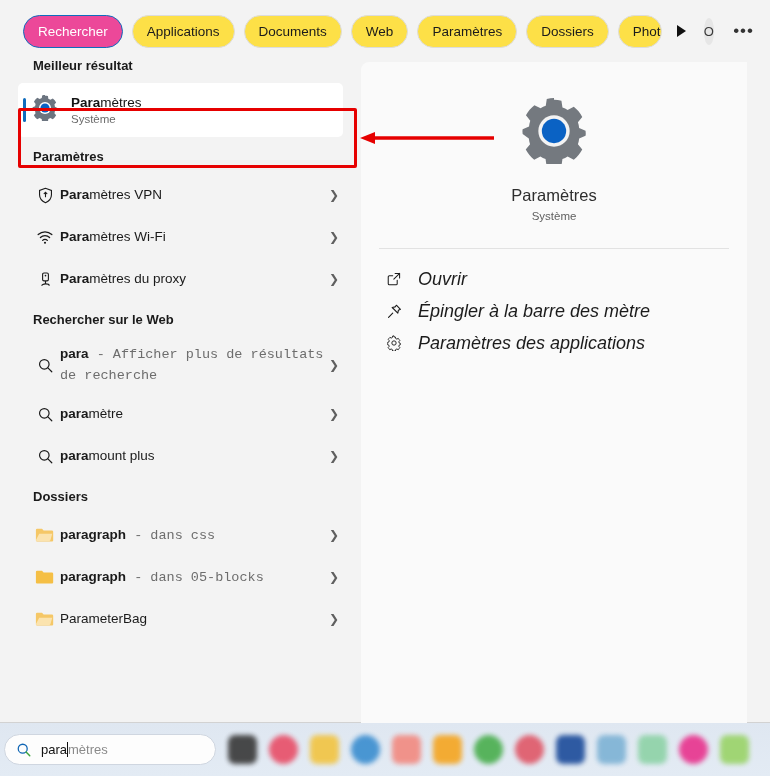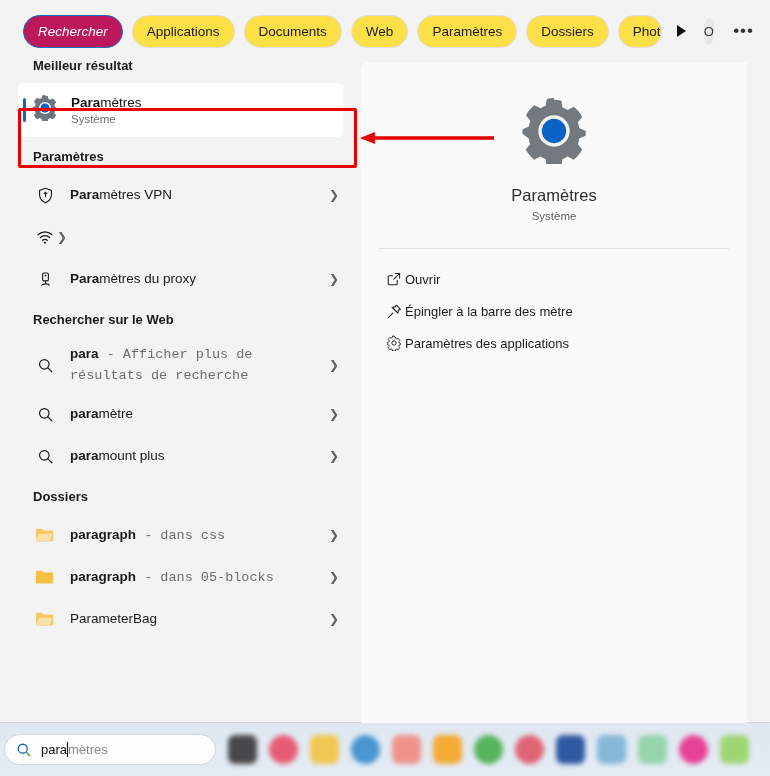--- a/index.html
+++ b/index.html
@@ -35,24 +35,23 @@
     display: flex; align-items: center;
     border: 1px solid #dcdcdc;
     border-radius: 17px;
     background: #fde047;
     font-size: 13.5px;
     color: #1b1b1b;
     white-space: nowrap;
     cursor: pointer;
   }
   .chip.active {
-    background: #be185d;
+    background: #ec4899;
     border-color: #0f6cbd;
     color: #ffffff;
-    font-style: italic;
   }
   .chip.clipped { overflow: hidden; }
   .scroll-arrow {
     margin-left: 6px;
     width: 22px; height: 30px;
     display: flex; align-items: center; justify-content: center;
     cursor: pointer;
     color: #101010;
     font-size: 13px;
     line-height: 1;
@@ -115,21 +114,21 @@
     padding-left: 33px; padding-right: 22px;
     cursor: pointer;
   }
   .row.tall { height: 56px; align-items: center; }
   .row-icon {
     width: 24px; min-width: 24px;
     display: flex; align-items: center; justify-content: center;
   }
   .row-label {
     flex: 1;
-    margin-left: 13px;
+    margin-left: 3px;
     font-size: 13.5px;
     color: #1a1a1a;
     line-height: 1.45;
   }
   .row-label .dim { color: #6d6d6d; font-family: Liberation Mono, monospace; }
   .bold { font-weight: bold; }
   .chev { color: #5f5f5f; font-size: 12px; }
 
   
   .preview {
@@ -152,21 +151,22 @@
   .pv-action {
     height: 32px;
     display: flex; align-items: center;
     cursor: pointer;
   }
   .pv-action .ic {
     width: 22px; min-width: 22px;
     display: flex; align-items: center; justify-content: center;
   }
   .pv-action .lb {
-    font-size: 13px; color: #1c1c1c;
+    margin-left: 13px;
+    font-size: 18px; color: #1c1c1c; font-style: italic;
   }
 
   
   .ann-box {
     position: absolute; left: 18px; top: 108px;
     width: 339px; height: 60px;
     border: 3px solid #e60000;
     border-radius: 2px;
     pointer-events: none;
   }
@@ -300,20 +300,21 @@
 
       <div class="row">
         <div class="row-icon">
           <svg width="18" height="18" viewBox="0 0 20 20" aria-hidden="true">
             <path d="M2.4 7.3C4.5 5.4 7.1 4.3 10 4.3s5.5 1.1 7.6 3" fill="none" stroke="#1a1a1a" stroke-width="1.4" stroke-linecap="round"></path>
             <path d="M4.9 10.6c1.4-1.3 3.2-2 5.1-2s3.7.7 5.1 2" fill="none" stroke="#1a1a1a" stroke-width="1.4" stroke-linecap="round"></path>
             <path d="M7.4 13.8c.7-.7 1.6-1.1 2.6-1.1s1.9.4 2.6 1.1" fill="none" stroke="#1a1a1a" stroke-width="1.4" stroke-linecap="round"></path>
             <circle cx="10" cy="16.4" r="1.2" fill="#1a1a1a"></circle>
           </svg>
         </div>
+        <div class="row-label"><span class="bold">Para</span><span>mètres Wi-Fi</span></div>
         <span class="chev">❯</span>
       </div>
 
       <div class="row">
         <div class="row-icon">
           <svg width="17" height="17" viewBox="0 0 20 20" aria-hidden="true">
             <rect x="6.6" y="2.4" width="6.8" height="9.2" rx="1.6" fill="none" stroke="#1a1a1a" stroke-width="1.3"></rect>
             <circle cx="10" cy="5.4" r="1" fill="#1a1a1a"></circle>
             <path d="M10 11.8v3.4" stroke="#1a1a1a" stroke-width="1.3"></path>
             <path d="M5.6 17.4c0-1.2 2-2.2 4.4-2.2s4.4 1 4.4 2.2" fill="none" stroke="#1a1a1a" stroke-width="1.3"></path>

